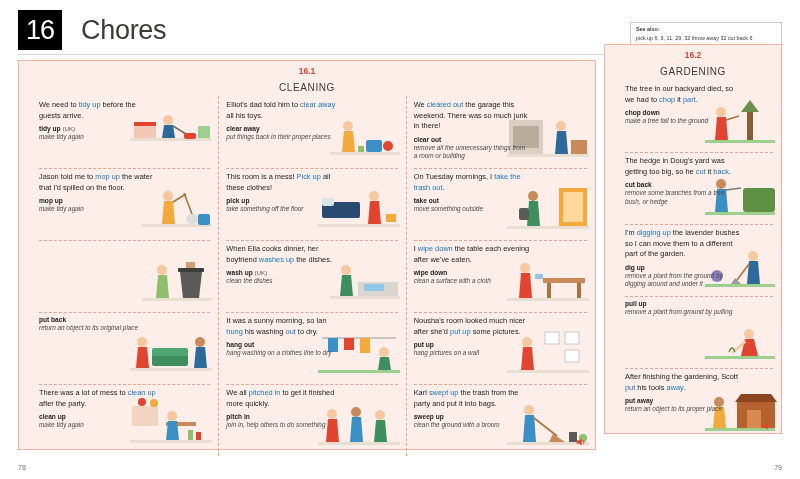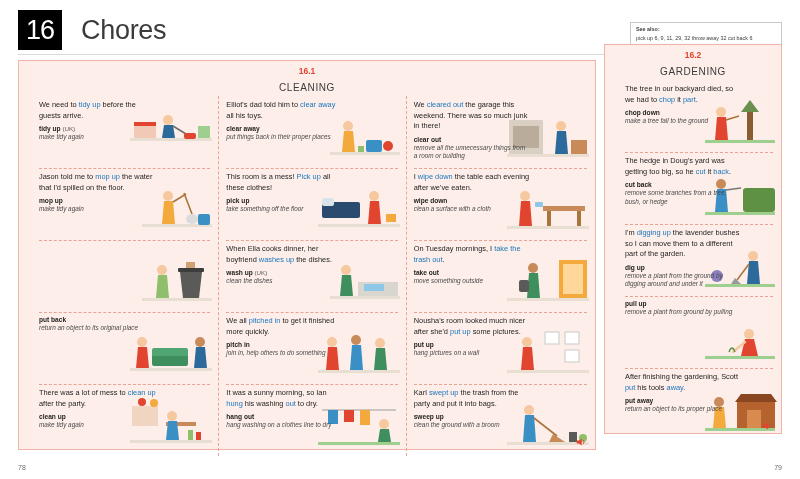--- a/index.html
+++ b/index.html
@@ -276,72 +276,89 @@
               <rect x="2" y="40" width="70" height="3" fill="#e8ded2"></rect>
               <rect x="30" y="26" width="40" height="14" fill="#d9d5cf"></rect>
               <rect x="36" y="28" width="20" height="7" fill="#8fc7e8"></rect>
               <circle cx="18" cy="14" r="5" fill="#f6c8a0"></circle>
               <path d="M14 19 L23 19 L25 40 L12 40 Z" fill="#3f8f5e"></path>
             </svg>
           </div>
         </div>
         <div class="entry">
           <div class="entry-body">
+            <p class="sent">It was a sunny morning, so Ian <span class="kw">hung</span> his washing <span class="kw">out</span> to dry.</p>
+            <p class="hw">hang out</p>
+            <p class="def">hang washing on a clothes line to dry</p>
+          </div>
+          <div class="art wide">
+            <svg viewBox="0 0 86 56">
+              <rect x="2" y="46" width="82" height="3" fill="#9ecf8e"></rect>
+              <path d="M6 14 L80 14" stroke="#9a9a98" stroke-width="1"></path>
+              <rect x="12" y="14" width="10" height="14" fill="#3a8fc4"></rect>
+              <rect x="28" y="14" width="10" height="12" fill="#e2452f"></rect>
+              <rect x="44" y="14" width="10" height="15" fill="#f4a93c"></rect>
+              <circle cx="68" cy="28" r="5" fill="#f6c8a0"></circle>
+              <path d="M64 33 L73 33 L75 46 L62 46 Z" fill="#3f8f5e"></path>
+            </svg>
+          </div>
+        </div>
+        <div class="entry">
+          <div class="entry-body">
             <p class="sent">We all <span class="kw">pitched in</span> to get it finished more quickly.</p>
             <p class="hw">pitch in</p>
             <p class="def">join in, help others to do something</p>
           </div>
           <div class="art wide">
             <svg viewBox="0 0 86 56">
               <rect x="2" y="46" width="82" height="3" fill="#e8ded2"></rect>
               <circle cx="16" cy="18" r="5" fill="#f6c8a0"></circle>
               <path d="M12 23 L21 23 L23 46 L10 46 Z" fill="#e2452f"></path>
               <circle cx="40" cy="16" r="5" fill="#c98a5a"></circle>
               <path d="M36 21 L45 21 L47 46 L34 46 Z" fill="#3a8fc4"></path>
               <circle cx="64" cy="19" r="5" fill="#f6c8a0"></circle>
               <path d="M60 24 L69 24 L71 46 L58 46 Z" fill="#3f8f5e"></path>
             </svg>
           </div>
         </div>
-        <div class="entry">
-          <div class="entry-body">
-            <p class="sent">It was a sunny morning, so Ian <span class="kw">hung</span> his washing <span class="kw">out</span> to dry.</p>
-            <p class="hw">hang out</p>
-            <p class="def">hang washing on a clothes line to dry</p>
-          </div>
-          <div class="art wide">
-            <svg viewBox="0 0 86 56">
-              <rect x="2" y="46" width="82" height="3" fill="#9ecf8e"></rect>
-              <path d="M6 14 L80 14" stroke="#9a9a98" stroke-width="1"></path>
-              <rect x="12" y="14" width="10" height="14" fill="#3a8fc4"></rect>
-              <rect x="28" y="14" width="10" height="12" fill="#e2452f"></rect>
-              <rect x="44" y="14" width="10" height="15" fill="#f4a93c"></rect>
-              <circle cx="68" cy="28" r="5" fill="#f6c8a0"></circle>
-              <path d="M64 33 L73 33 L75 46 L62 46 Z" fill="#3f8f5e"></path>
-            </svg>
-          </div>
-        </div>
       </div>
 
       <div class="col col-c">
         <div class="vsep" style="left:0"></div>
         <div class="entry">
           <div class="entry-body">
             <p class="sent">We <span class="kw">cleared out</span> the garage this weekend. There was so much junk in there!</p>
             <p class="hw">clear out</p>
             <p class="def">remove all the unnecessary things from a room or building</p>
           </div>
           <div class="art wide">
             <svg viewBox="0 0 86 56">
               <rect x="2" y="46" width="82" height="3" fill="#e8ded2"></rect>
               <rect x="4" y="12" width="34" height="34" fill="#d9cfc2"></rect>
               <rect x="8" y="18" width="26" height="22" fill="#b9ac9b"></rect>
               <circle cx="56" cy="18" r="5" fill="#f6c8a0"></circle>
               <path d="M52 23 L61 23 L63 46 L50 46 Z" fill="#2b6a9b"></path>
               <rect x="66" y="32" width="16" height="14" fill="#c98a5a"></rect>
+            </svg>
+          </div>
+        </div>
+        <div class="entry">
+          <div class="entry-body">
+            <p class="sent">On Tuesday mornings, I <span class="kw">take the trash out</span>.</p>
+            <p class="hw">take out</p>
+            <p class="def">move something outside</p>
+          </div>
+          <div class="art wide">
+            <svg viewBox="0 0 86 56">
+              <rect x="2" y="46" width="82" height="3" fill="#e8ded2"></rect>
+              <rect x="54" y="8" width="28" height="38" fill="#f4a93c"></rect>
+              <rect x="58" y="12" width="20" height="30" fill="#ffd79a"></rect>
+              <circle cx="28" cy="16" r="5" fill="#c98a5a"></circle>
+              <path d="M24 21 L33 21 L35 46 L22 46 Z" fill="#3f8f5e"></path>
+              <rect x="14" y="28" width="10" height="12" rx="2" fill="#5a5a58"></rect>
             </svg>
           </div>
         </div>
         <div class="entry">
           <div class="entry-body">
             <p class="sent">I <span class="kw">wipe down</span> the table each evening after we've eaten.</p>
             <p class="hw">wipe down</p>
             <p class="def">clean a surface with a cloth</p>
           </div>
           <div class="art wide">
@@ -351,37 +368,20 @@
               <rect x="42" y="31" width="4" height="15" fill="#a9753c"></rect>
               <rect x="72" y="31" width="4" height="15" fill="#a9753c"></rect>
               <circle cx="20" cy="16" r="5" fill="#f6c8a0"></circle>
               <path d="M16 21 L25 21 L27 46 L14 46 Z" fill="#e2452f"></path>
               <rect x="30" y="22" width="8" height="5" rx="1" fill="#8fc7e8"></rect>
             </svg>
           </div>
         </div>
         <div class="entry">
           <div class="entry-body">
-            <p class="sent">On Tuesday mornings, I <span class="kw">take the trash out</span>.</p>
-            <p class="hw">take out</p>
-            <p class="def">move something outside</p>
-          </div>
-          <div class="art wide">
-            <svg viewBox="0 0 86 56">
-              <rect x="2" y="46" width="82" height="3" fill="#e8ded2"></rect>
-              <rect x="54" y="8" width="28" height="38" fill="#f4a93c"></rect>
-              <rect x="58" y="12" width="20" height="30" fill="#ffd79a"></rect>
-              <circle cx="28" cy="16" r="5" fill="#c98a5a"></circle>
-              <path d="M24 21 L33 21 L35 46 L22 46 Z" fill="#3f8f5e"></path>
-              <rect x="14" y="28" width="10" height="12" rx="2" fill="#5a5a58"></rect>
-            </svg>
-          </div>
-        </div>
-        <div class="entry">
-          <div class="entry-body">
             <p class="sent">Nousha's room looked much nicer after she'd <span class="kw">put up</span> some pictures.</p>
             <p class="hw">put up</p>
             <p class="def">hang pictures on a wall</p>
           </div>
           <div class="art wide">
             <svg viewBox="0 0 86 56">
               <rect x="2" y="46" width="82" height="3" fill="#e8ded2"></rect>
               <rect x="40" y="8" width="14" height="12" fill="#fff" stroke="#c9c9c6"></rect>
               <rect x="60" y="8" width="14" height="12" fill="#fff" stroke="#c9c9c6"></rect>
               <rect x="60" y="26" width="14" height="12" fill="#fff" stroke="#c9c9c6"></rect>

